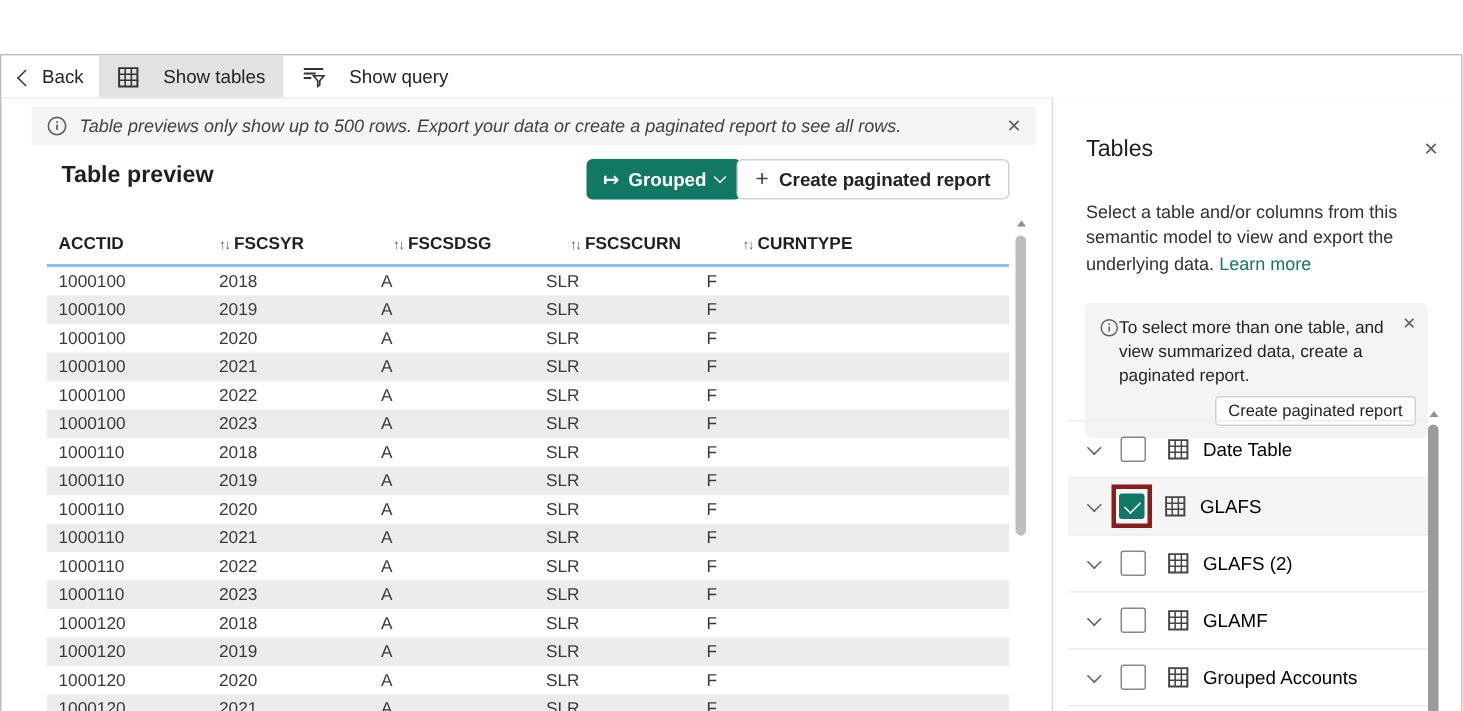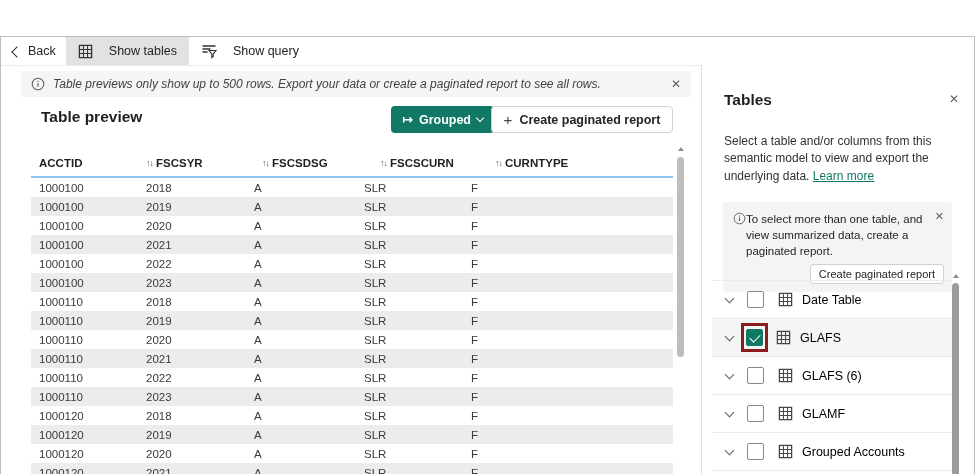--- a/index.html
+++ b/index.html
@@ -50,24 +50,24 @@
   .vscroll .arr-up { position:absolute; top:0; left:1px; width:0; height:0; border-left:3px solid transparent; border-right:3px solid transparent; border-bottom:4px solid #8f8f8f; }
   .vscroll .thumb { position:absolute; top:10px; left:0; width:7px; height:200px; background:#bdbdbd; border-radius:4px; }
   .hscroll { position:absolute; left:20px; top:463px; width:652px; height:9px; }
   .hscroll .arr-l { position:absolute; left:0; top:1px; width:0; height:0; border-top:3px solid transparent; border-bottom:3px solid transparent; border-right:4px solid #8f8f8f; }
   .hscroll .arr-r { position:absolute; right:0; top:1px; width:0; height:0; border-top:3px solid transparent; border-bottom:3px solid transparent; border-left:4px solid #8f8f8f; }
   .hscroll .thumb { position:absolute; left:18px; top:0; width:185px; height:7px; background:#c4c4c4; border-radius:4px; }
 
   
   .divider { position:absolute; left:700px; top:28px; width:1px; height:446px; background:#e0e0e0; }
   .panel { position:absolute; left:701px; top:28px; width:273px; height:446px; background:#fff; }
-  .panel-title { position:absolute; left:22px; top:26px; font-size:15.5px; font-weight:bold; color:#1f1f1f; }
+  .panel-title { position:absolute; left:22px; top:26px; font-size:15.5px; font-weight:normal; color:#1f1f1f; }
   .panel-close { position:absolute; right:16px; top:28px; }
   .panel-desc { position:absolute; left:22px; top:68px; width:236px; font-size:12px; line-height:1.45; color:#323130; }
-  .link { color:#117865; text-decoration:underline; cursor:pointer; }
+  .link { color:#117865; cursor:pointer; }
   .callout { position:absolute; left:21px; top:137px; width:229px; background:#f4f4f4; border-radius:4px; padding:9px 8px 8px 10px; }
   .callout-row { display:flex; gap:0; }
   .callout-text { font-size:11.5px; line-height:1.4; color:#242424; width:178px; }
   .callout-x { margin-left:auto; font-size:11px; }
   .callout-btn { display:block; margin:5px 0 0 auto; background:#fff; border:1px solid #d1d1d1; border-radius:3px;
                  font-size:11px; color:#242424; padding:3px 8px; cursor:pointer; font-family:inherit; }
 
   .tables-list { position:absolute; left:10px; top:215px; width:240px; border-top:1px solid #ebebeb; }
   .list-row { display:flex; align-items:center; height:38px; padding-left:14px; border-bottom:1px solid #ebebeb; cursor:pointer; }
   .list-row.sel { background:#f5f5f5; }
@@ -346,21 +346,21 @@
         </div>
         <div class="list-row">
           <span class="chev"></span>
           <span class="cb"></span>
           <span class="ticon">
             <svg width="15" height="15" viewBox="0 0 16 16">
               <path d="M1.5 1.5h13v13h-13z" fill="none" stroke="#464646" stroke-width="1.4"></path>
               <path d="M1.5 5.8h13M1.5 10.2h13M5.8 1.5v13M10.2 1.5v13" stroke="#464646" stroke-width="1.1" fill="none"></path>
             </svg>
           </span>
-          <span class="list-label">GLAFS (6)</span>
+          <span class="list-label">GLAFS (2)</span>
         </div>
         <div class="list-row">
           <span class="chev"></span>
           <span class="cb"></span>
           <span class="ticon">
             <svg width="15" height="15" viewBox="0 0 16 16">
               <path d="M1.5 1.5h13v13h-13z" fill="none" stroke="#464646" stroke-width="1.4"></path>
               <path d="M1.5 5.8h13M1.5 10.2h13M5.8 1.5v13M10.2 1.5v13" stroke="#464646" stroke-width="1.1" fill="none"></path>
             </svg>
           </span>

